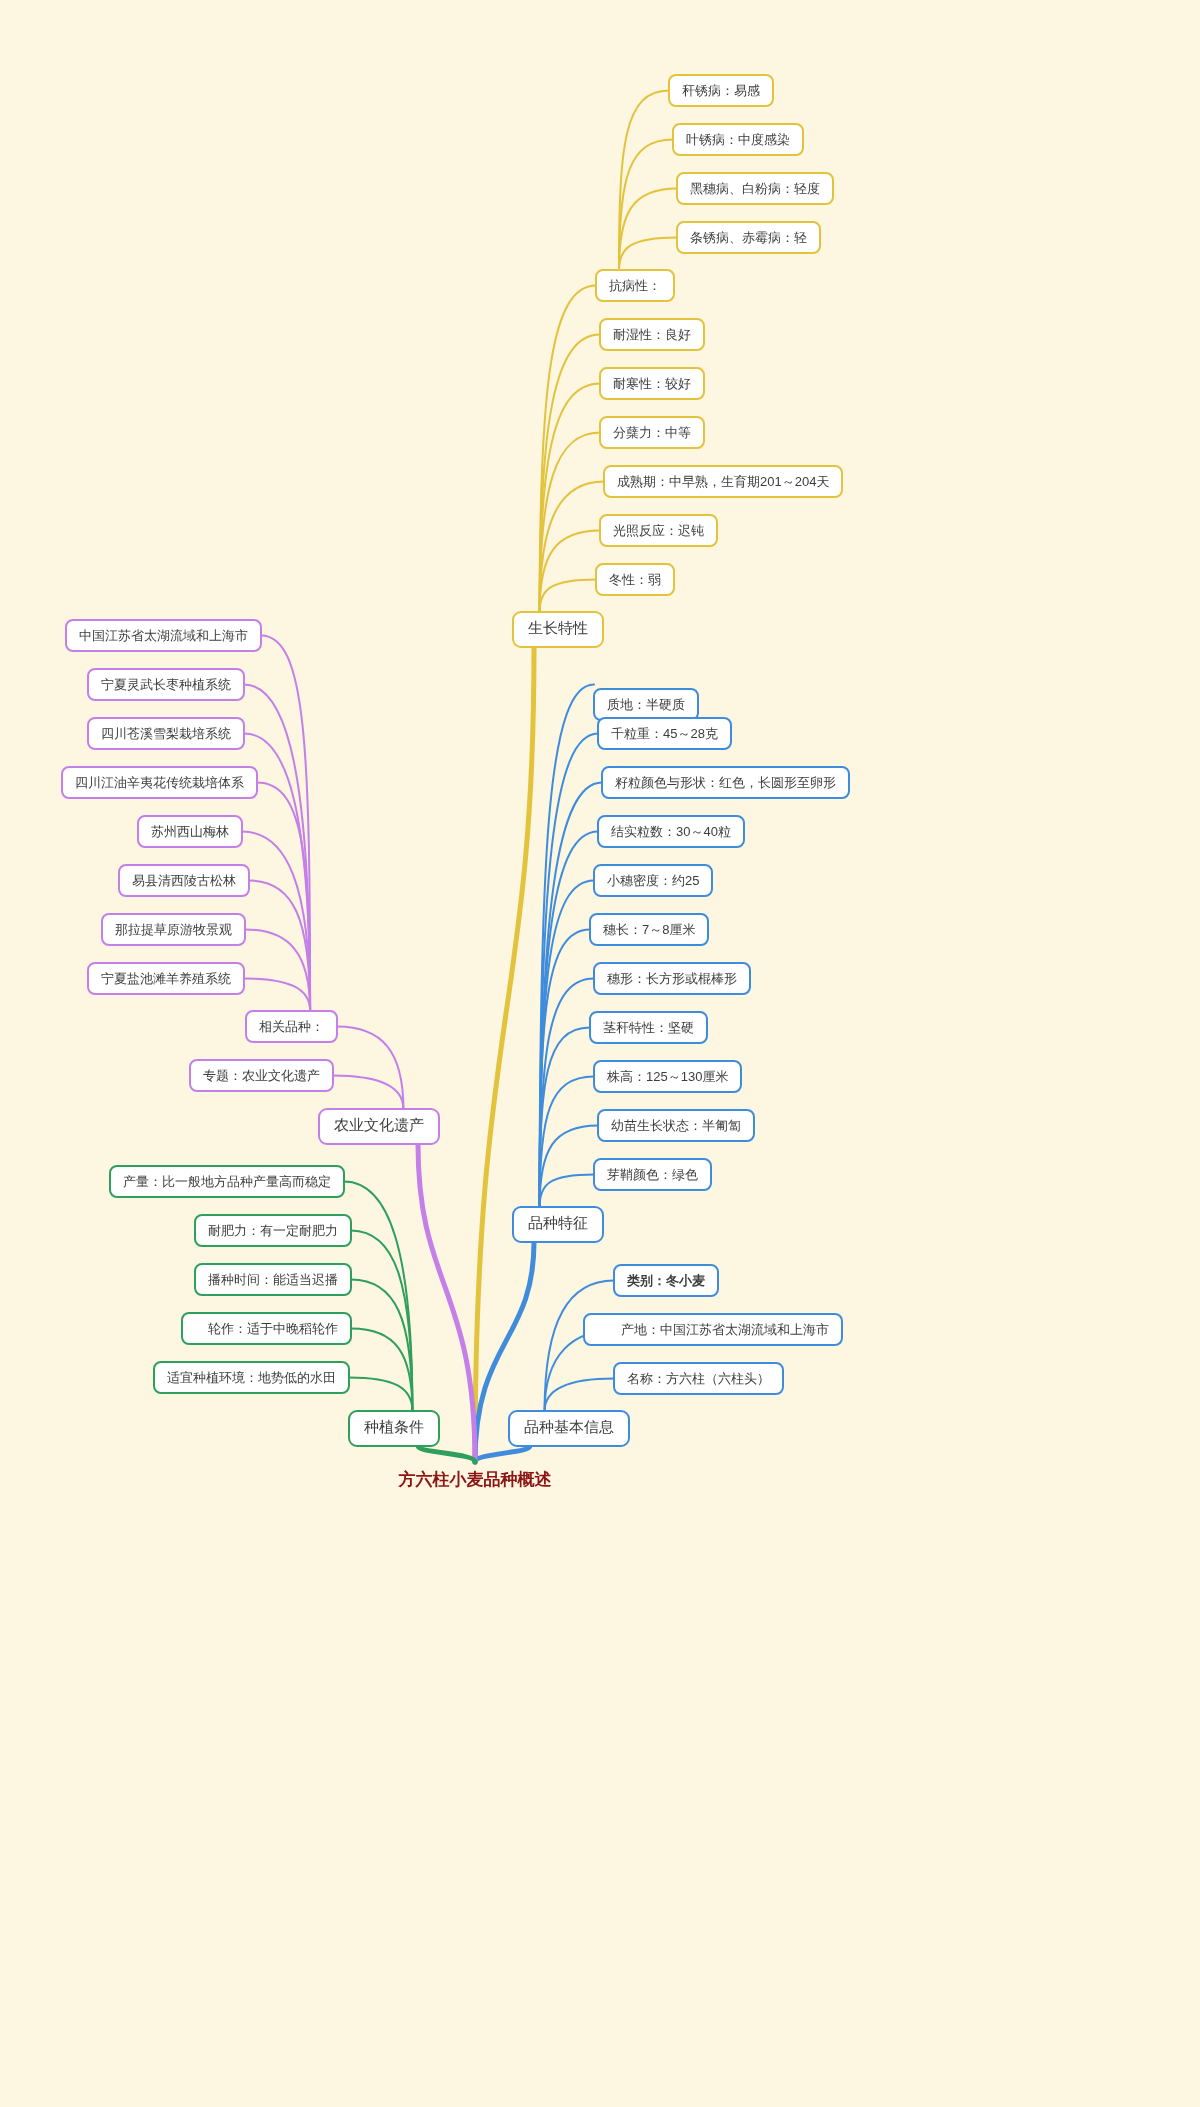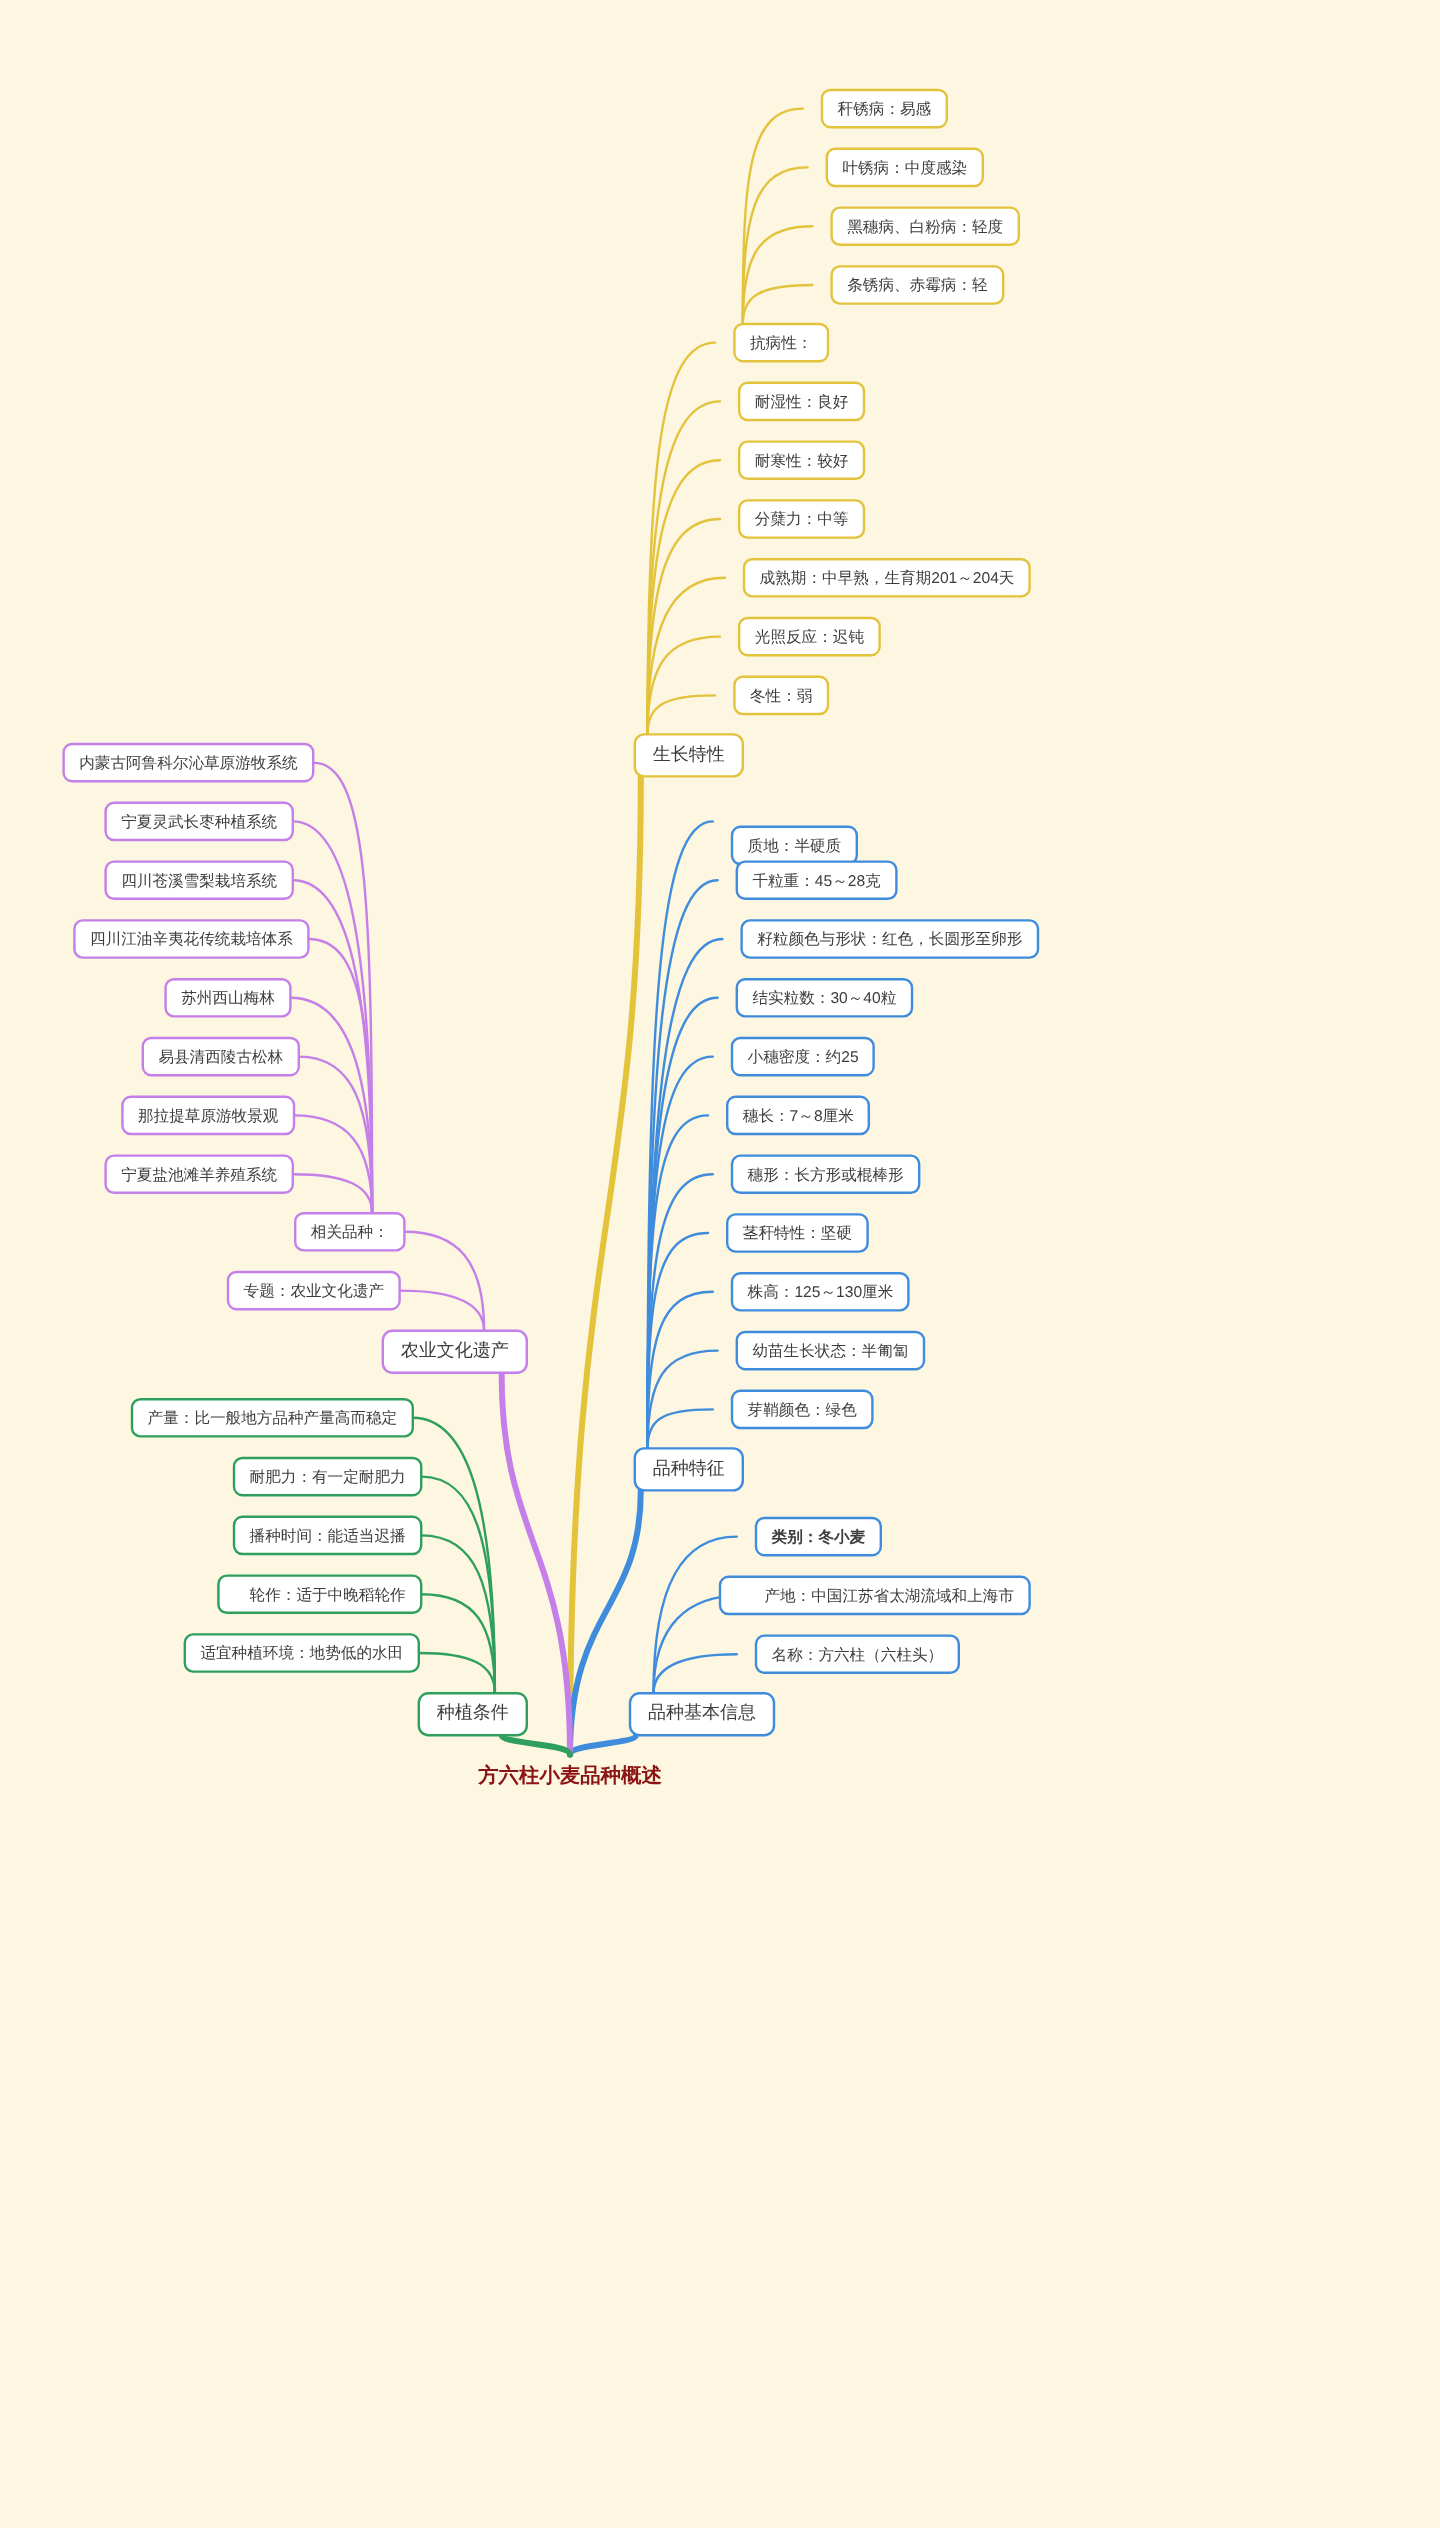--- a/index.html
+++ b/index.html
@@ -21,21 +21,20 @@
     position: absolute;
     background: #ffffff;
     border: 2px solid #888;
     border-radius: 8px;
     white-space: nowrap;
     color: #3d3d3d;
     padding: 7px 12px;
     font-size: 13px;
     line-height: 15px;
     z-index: 2;
-    margin-left: 16px;
   }
   .node.main {
     font-size: 15px;
     line-height: 17px;
     padding: 8px 14px;
     border-radius: 9px;
     font-family: Liberation Mono, monospace;
   }
   .root-label {
     position: absolute;
@@ -135,21 +134,21 @@
 
   <div class="node" style="left: 613px; top: 1264px; border-color: rgb(63, 140, 220); font-weight: bold;">类别：冬小麦</div>
   <div class="node" style="left: 583px; top: 1313px; border-color: rgb(63, 140, 220); padding-left: 36px;">产地：中国江苏省太湖流域和上海市</div>
   <div class="node" style="left: 613px; top: 1362px; border-color: rgb(63, 140, 220);">名称：方六柱（六柱头）</div>
 
   <div class="node main" style="right: 760px; top: 1108px; border-color: rgb(196, 127, 232);">农业文化遗产</div>
 
   <div class="node" style="right: 862px; top: 1010px; border-color: rgb(196, 127, 232);">相关品种：</div>
   <div class="node" style="right: 866px; top: 1059px; border-color: rgb(196, 127, 232);">专题：农业文化遗产</div>
 
-  <div class="node" style="right: 938px; top: 619px; border-color: rgb(196, 127, 232);">内蒙古阿鲁科尔沁草原游牧系统</div>
+  <div class="node" style="right: 938px; top: 619px; border-color: rgb(196, 127, 232);">中国江苏省太湖流域和上海市</div>
   <div class="node" style="right: 955px; top: 668px; border-color: rgb(196, 127, 232);">宁夏灵武长枣种植系统</div>
   <div class="node" style="right: 955px; top: 717px; border-color: rgb(196, 127, 232);">四川苍溪雪梨栽培系统</div>
   <div class="node" style="right: 942px; top: 766px; border-color: rgb(196, 127, 232);">四川江油辛夷花传统栽培体系</div>
   <div class="node" style="right: 957px; top: 815px; border-color: rgb(196, 127, 232);">苏州西山梅林</div>
   <div class="node" style="right: 950px; top: 864px; border-color: rgb(196, 127, 232);">易县清西陵古松林</div>
   <div class="node" style="right: 954px; top: 913px; border-color: rgb(196, 127, 232);">那拉提草原游牧景观</div>
   <div class="node" style="right: 955px; top: 962px; border-color: rgb(196, 127, 232);">宁夏盐池滩羊养殖系统</div>
 
   <div class="node main" style="right: 760px; top: 1410px; border-color: rgb(46, 159, 92);">种植条件</div>
 

